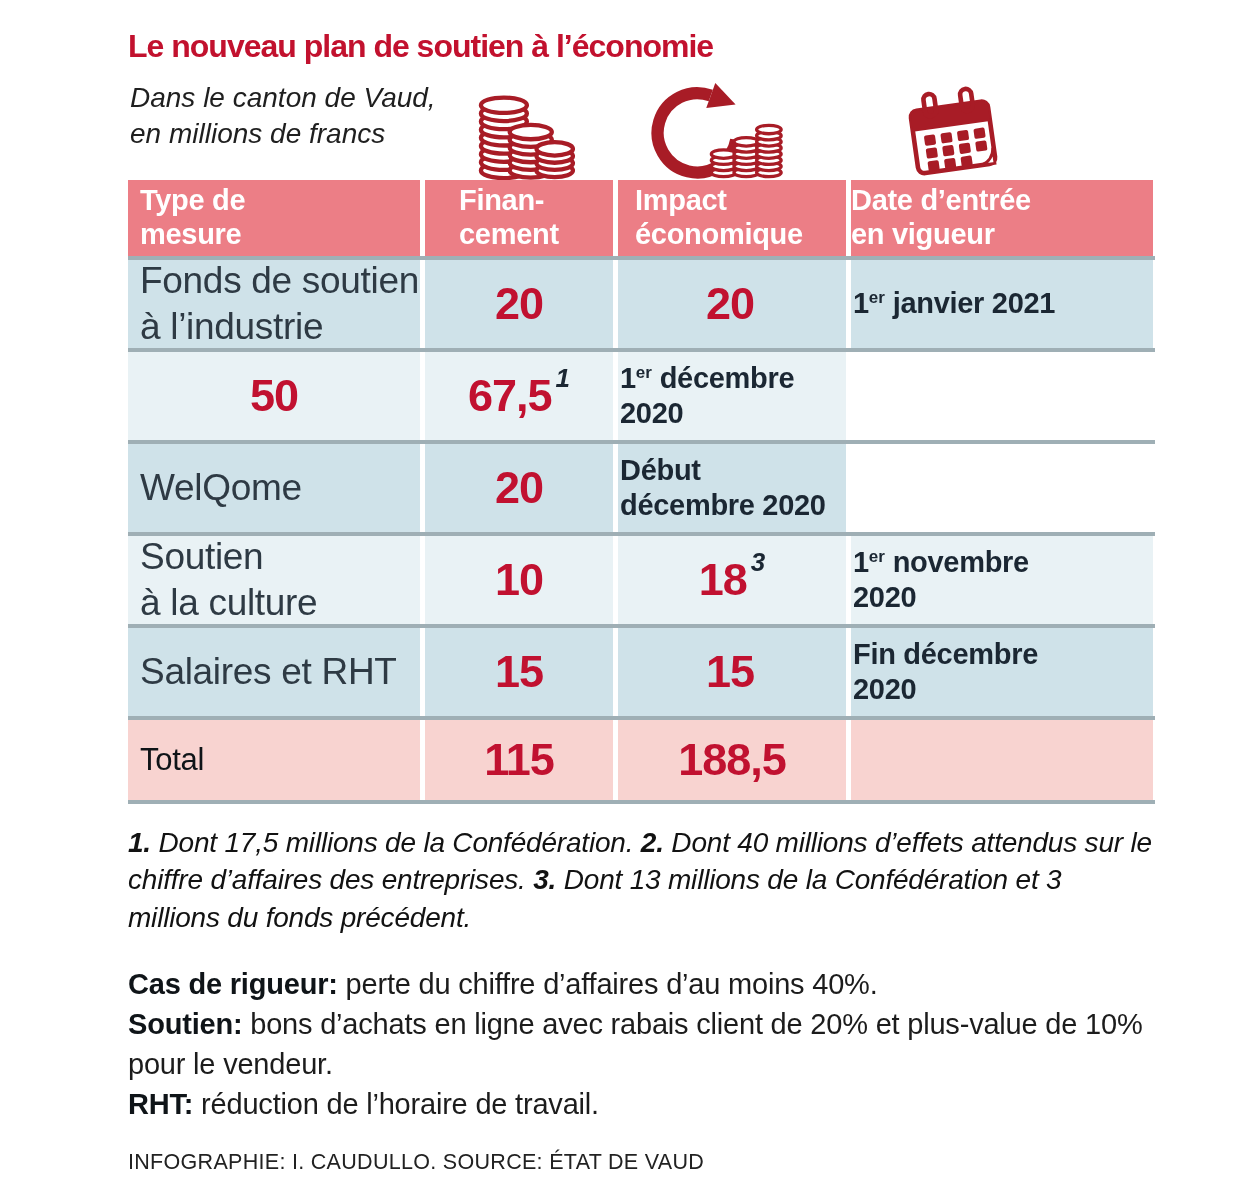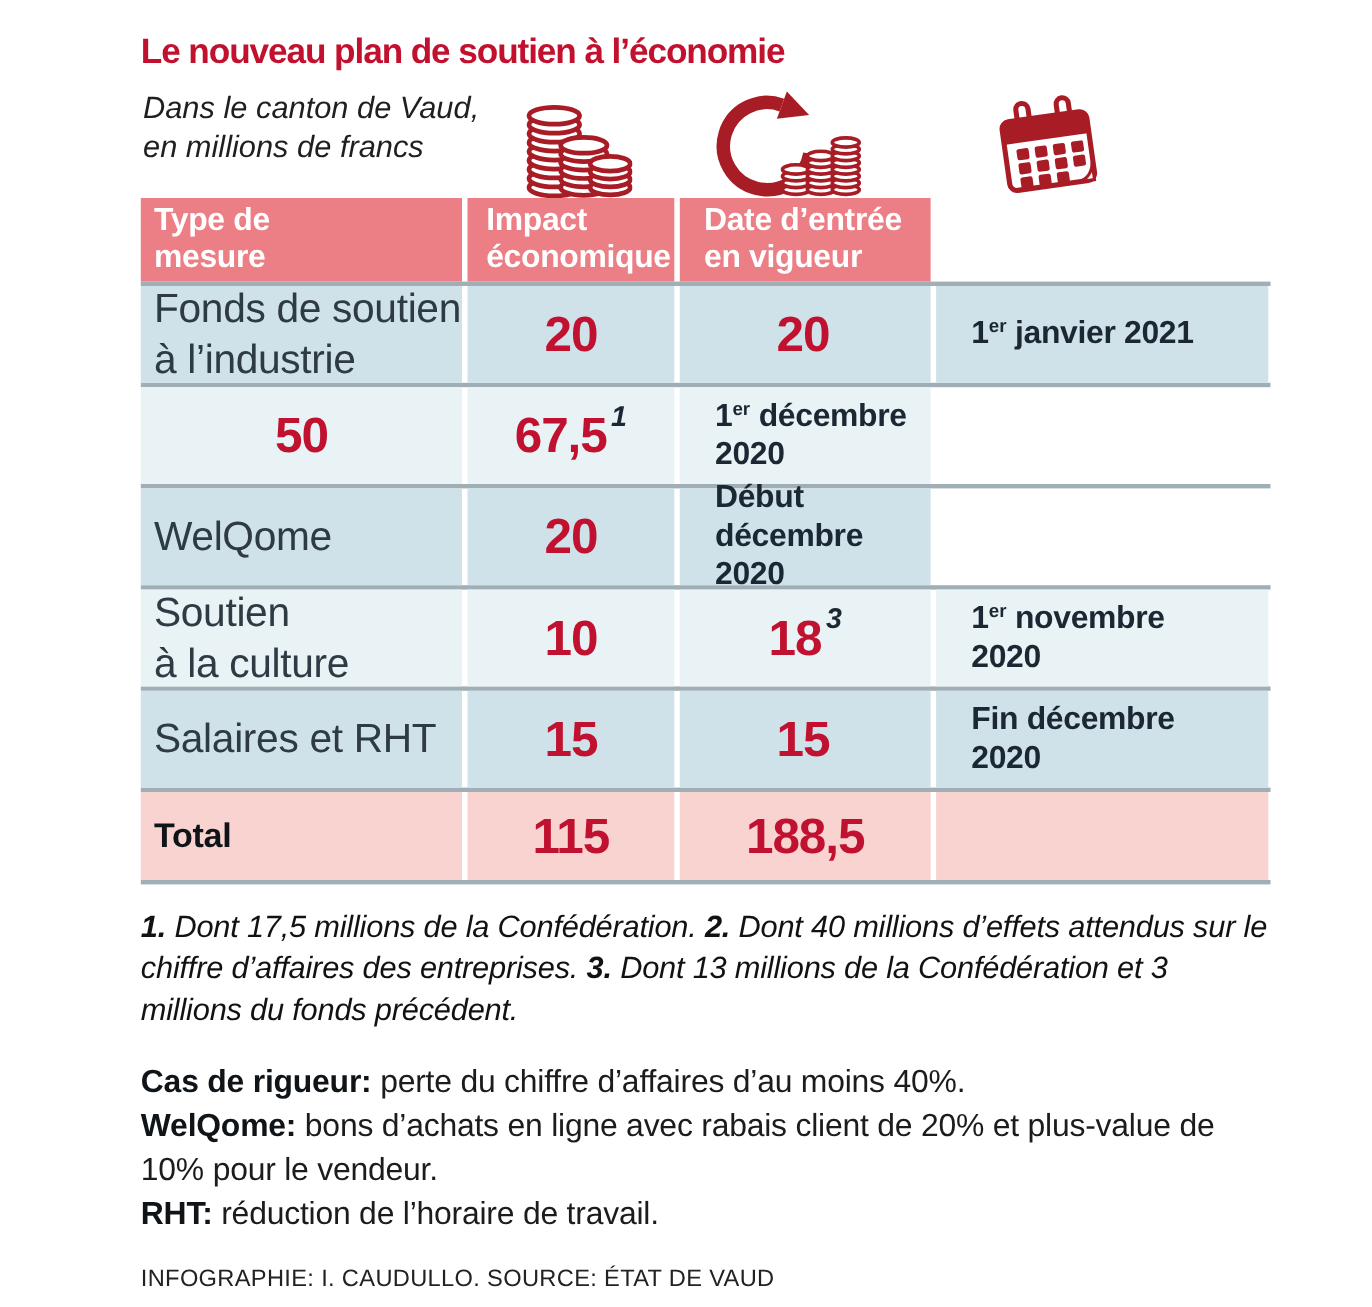--- a/index.html
+++ b/index.html
@@ -17,34 +17,34 @@
 
   
   .tbl{width:1027px;}
   .row{display:grid;grid-template-columns:292px 188px 228px 302px;column-gap:5px;}
   .sep{height:4px;background:#9fafb5;width:100%;}
   .cell{display:flex;flex-direction:column;justify-content:center;}
   .hdr .cell{background:#ec7e86;height:76px;color:#fff;font-weight:700;font-size:29px;line-height:1.17;letter-spacing:-0.3px;}
   .hdr .c1{padding-left:12px;}
   .hdr .c2{padding-left:34px;}
   .hdr .c3{padding-left:17px;}
-  .hdr .c4{padding-left:22px;}
+  .hdr .c4{padding-left:0;}
   .body-row .cell{height:88px;}
   .bg-a .cell{background:#cfe2e9;}
   .bg-b .cell{background:#e9f2f5;}
   .total-row .cell{background:#f8d3d0;height:80px;}
   .c1{padding-left:12px;}
   .label{font-size:37px;color:#2e3a44;line-height:1.22;letter-spacing:-0.3px;}
   .num-wrap{flex-direction:row;align-items:center;}
   .num{font-size:45px;font-weight:700;color:#c11130;letter-spacing:-1px;}
   .sup-num{font-size:26px;font-weight:700;font-style:italic;color:#1b2733;position:relative;top:-17px;margin-left:4px;}
-  .c4{padding-left:32px;}
+  .c4{padding-left:2px;}
   .date{font-size:29px;font-weight:700;color:#1b2733;line-height:1.2;letter-spacing:-0.3px;}
   .sup-er{font-size:17px;position:relative;top:-10px;letter-spacing:0;}
-  .total-label{font-size:31px;font-weight:700;color:#0f1418;letter-spacing:-0.3px;}
+  .total-label{font-size:31px;font-weight:400;color:#0f1418;letter-spacing:-0.3px;}
 
   .footnotes{margin-top:20px;font-size:28px;font-style:italic;color:#121212;line-height:1.34;max-width:1027px;letter-spacing:-0.2px;}
   .fn-num{font-weight:700;}
   .defs{font-size:29px;color:#1c1c1c;line-height:1.38;max-width:1027px;letter-spacing:-0.2px;}
   .def-term{font-weight:700;color:#0f1418;}
   .credit{margin-top:26px;font-size:21.5px;color:#222;letter-spacing:0.3px;}
 </style>
 </head>
 <body>
 
@@ -131,20 +131,24 @@
     </svg>
   </div>
 
   <div class="tbl">
 
     <div class="row hdr">
       <div class="cell c1">
         <div>Type de</div>
         <div>mesure</div>
       </div>
+      <div class="cell c2">
+        <div>Finan-</div>
+        <div>cement</div>
+      </div>
       <div class="cell c3">
         <div>Impact</div>
         <div>économique</div>
       </div>
       <div class="cell c4">
         <div>Date d’entrée</div>
         <div>en vigueur</div>
       </div>
     </div>
     <div class="sep"></div>
@@ -266,19 +270,19 @@
         </div>
       <div class="cell c4"></div>
     </div>
     <div class="sep"></div>
   </div>
 
   <p class="footnotes"><span class="fn-num">1.</span><span> Dont 17,5 millions de la Confédération. </span><span class="fn-num">2.</span><span> Dont 40 millions d’effets attendus sur le chiffre d’affaires des entreprises. </span><span class="fn-num">3.</span><span> Dont 13 millions de la Confédération et 3 millions du fonds précédent.</span></p>
 
   <div class="defs">
     <div><span class="def-term">Cas de rigueur:</span><span> perte du chiffre d’affaires d’au moins 40%.</span></div>
-    <div><span class="def-term">WelQome:</span><span> bons d’achats en ligne avec rabais client de 20% et plus-value de 10% pour le vendeur.</span></div>
+    <div><span class="def-term">Soutien:</span><span> bons d’achats en ligne avec rabais client de 20% et plus-value de 10% pour le vendeur.</span></div>
     <div><span class="def-term">RHT:</span><span> réduction de l’horaire de travail.</span></div>
   </div>
 
   <div class="credit">INFOGRAPHIE:  I. CAUDULLO. SOURCE: ÉTAT DE VAUD</div>
 
 </div>
 
 </body></html>

